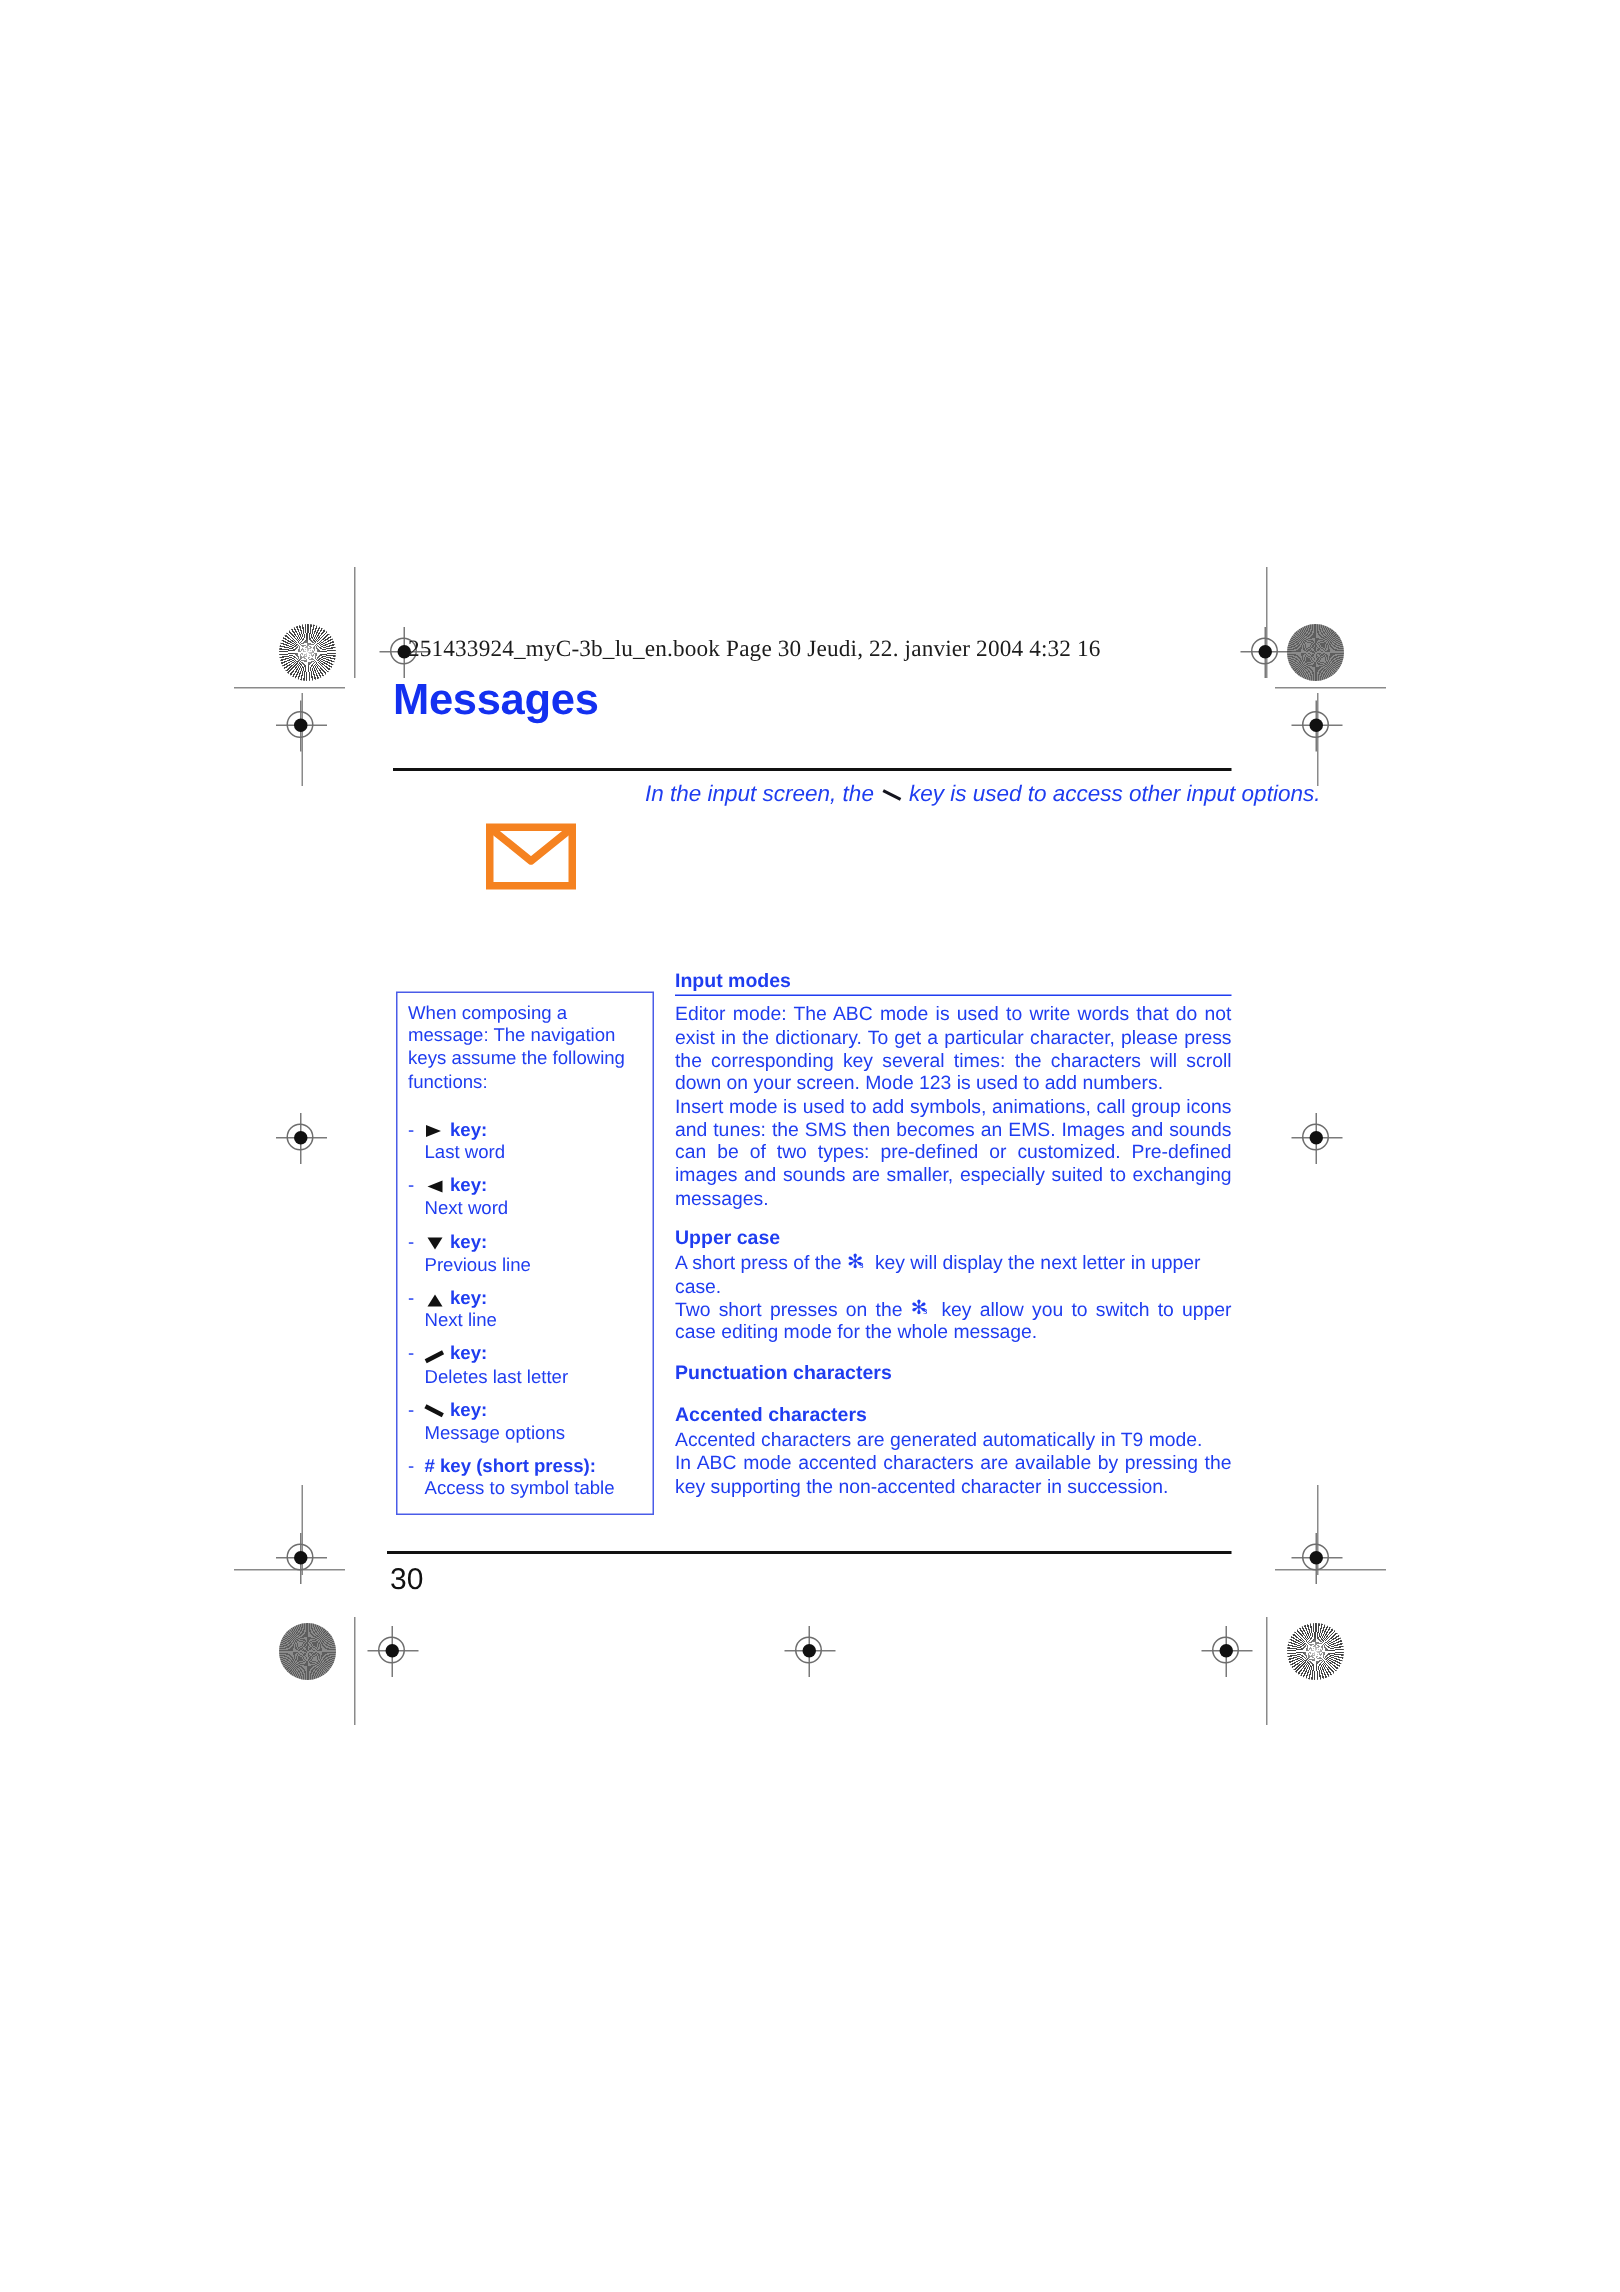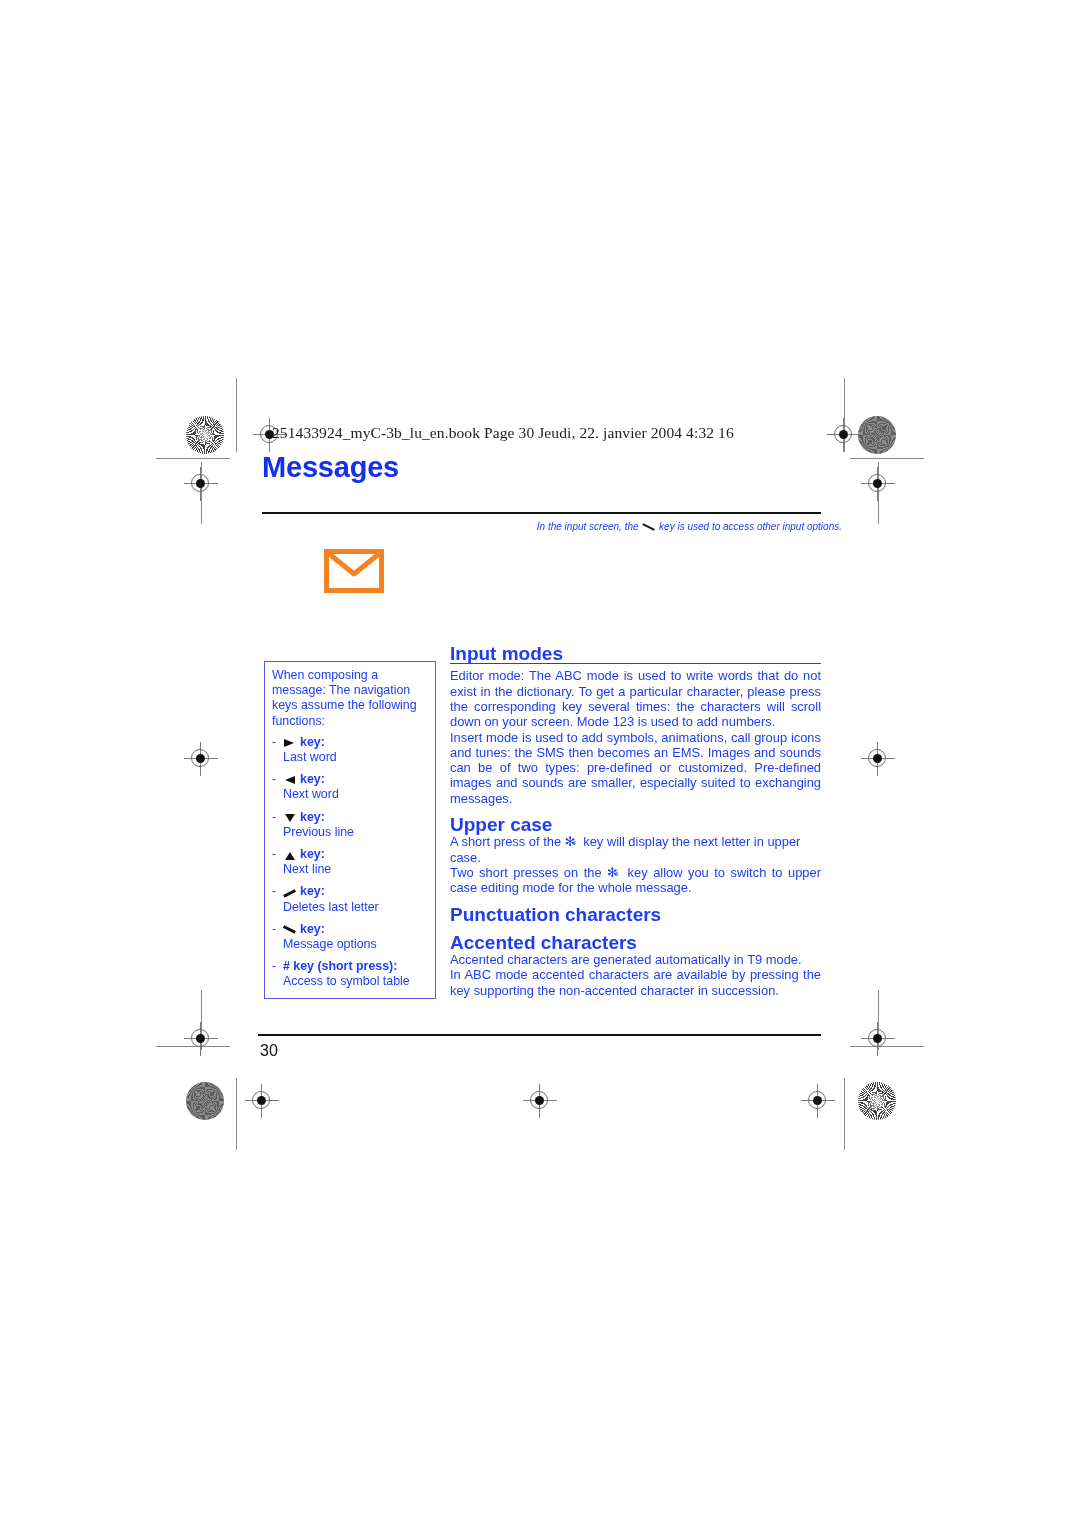--- a/index.html
+++ b/index.html
@@ -128,25 +128,24 @@
     background: #111111;
   }
 
   
   .intro-note {
     position: absolute;
     left: 430px;
     top: 521px;
     width: 392px;
     text-align: right;
-    font-size: 10px;
+    font-size: 15px;
     font-style: italic;
     color: #1f3df0;
     white-space: nowrap;
-    margin-left: 20px;
   }
 
   
   .envelope {
     position: absolute;
     left: 323px;
     top: 548px;
     width: 62px;
     height: 46px;
   }
@@ -157,21 +156,21 @@
     left: 264px;
     top: 661px;
     width: 172px;
     box-sizing: border-box;
     border: 1.1px solid #4a5ce8;
     padding: 6px 7px 8px 7px;
     color: #1f3df0;
     font-size: 12.4px;
     line-height: 15.2px;
   }
-  .callout .lead { margin-bottom: 6px; }
+  .callout .lead { margin-bottom: 17px; }
   .callout .entry {
     display: flex;
     margin-bottom: 7px;
   }
   .callout .entry:last-child { margin-bottom: 0; }
   .callout .dash {
     width: 11px;
     flex: 0 0 11px;
     color: #1f3df0;
   }
@@ -292,21 +291,21 @@
     position: absolute;
     left: 450px;
     top: 646px;
     width: 371px;
     color: #1f3df0;
     font-size: 12.9px;
     line-height: 15.3px;
   }
   .sec-head {
     font-weight: bold;
-    font-size: 19px;
+    font-size: 13px;
     margin-bottom: 2px;
   }
   .sec-head-rule {
     height: 1.1px;
     background: #1f3df0;
     margin: 2px 0 4px 0;
   }
   .para {
     text-align: justify;
     margin: 0;
@@ -321,21 +320,21 @@
     left: 258px;
     top: 1034px;
     width: 563px;
     height: 2.2px;
     background: #111111;
   }
   .folio {
     position: absolute;
     left: 260px;
     top: 1042px;
-    font-size: 16px;
+    font-size: 20px;
     color: #111111;
     font-family: "Liberation Sans", sans-serif;
   }
 </style>
 </head>
 <body>
 
 <div id="scan">
 
   <div class="trim v" style="left:236px; top:378px; height:74px;"></div>

